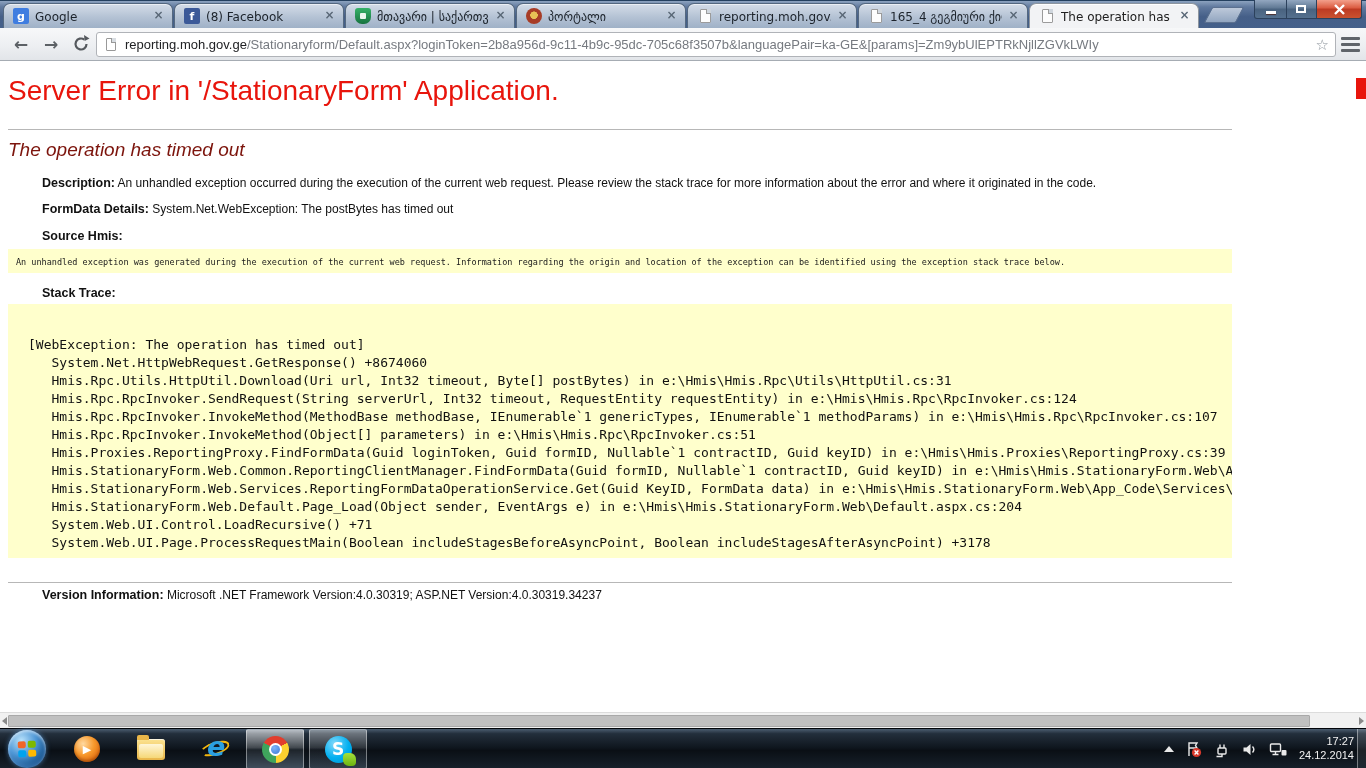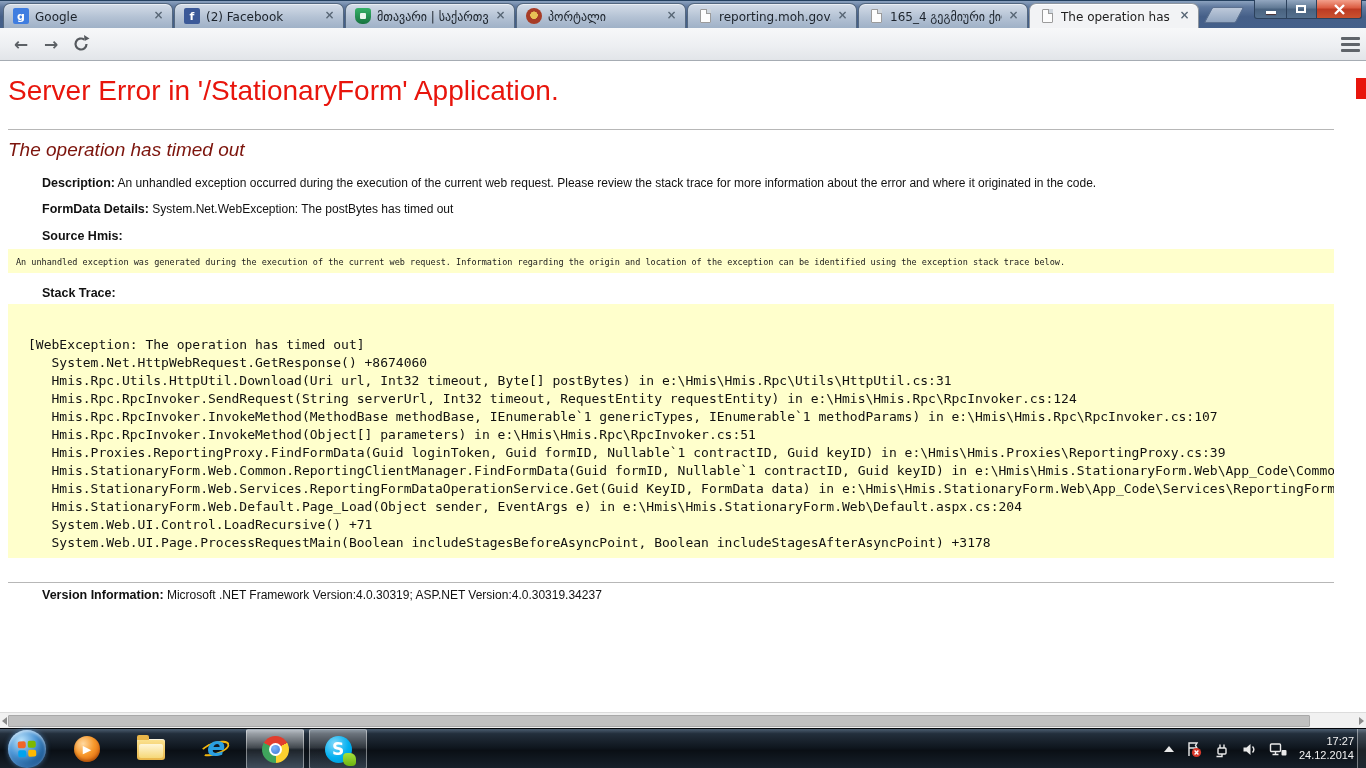--- a/index.html
+++ b/index.html
@@ -66,21 +66,21 @@
     background:#d8dde2; border-left:1px solid #999; border-bottom:1px solid #999; }
   .urltext { position:absolute; left:28px; right:26px; top:4px; font-size:13px; white-space:nowrap;
     overflow:hidden; color:#202124; }
   .urltext .path { color:#767a80; }
   .omni-star { position:absolute; right:6px; top:3px; font-size:15px; line-height:18px; color:#8e959d;
     font-family:"DejaVu Sans",sans-serif; }
   .menubtn { position:absolute; right:6px; top:9px; width:19px; height:15px; }
   .menubtn i { display:block; height:3px; background:#5f646a; margin-bottom:3px; border-radius:1px; }
 
   
-  .viewport { position:absolute; left:0; top:61px; width:1334px; height:651px; background:#fff; overflow:hidden; }
+  .viewport { position:absolute; left:0; top:61px; width:1232px; height:651px; background:#fff; overflow:hidden; }
   .pagecontent { width:1420px; padding-left:8px; }
   .e-h1 { margin-top:14px; font-size:28px; line-height:32px; font-weight:400; color:#e8150c; }
   .rule { border:none; border-top:1px solid #b7b7b7; margin-top:22px; width:1404px; }
   .rule2 { border:none; border-top:1px solid #b7b7b7; margin-top:24px; width:1404px; }
   .e-h2 { margin-top:9px; font-size:19px; line-height:22px; font-weight:400; font-style:italic; color:#7c140c; }
   .metaline { font-size:12px; line-height:14px; color:#111; }
   .metaline b { font-size:12.5px;padding-left:34px; }
   .m-desc { margin-top:15px; }
   .m-exc  { margin-top:12px; }
   .m-srcl { margin-top:13px; }
@@ -164,21 +164,21 @@
 
   <div class="tabstrip">
 
     <div class="tab" style="left:3px">
       <span class="fav fav-google">g</span>
       <span class="title">Google</span>
       <span class="closex">×</span>
     </div>
     <div class="tab" style="left:174px">
       <span class="fav fav-facebook">f</span>
-      <span class="title">(2) Facebook</span>
+      <span class="title">(8) Facebook</span>
       <span class="closex">×</span>
     </div>
     <div class="tab" style="left:345px">
       <span class="fav fav-shield">
           <i></i>
         </span>
       <span class="title">მთავარი  | საქართვე</span>
       <span class="closex">×</span>
     </div>
     <div class="tab" style="left:516px">
@@ -226,20 +226,27 @@
   </div>
 
   <div class="toolbar">
     <div class="navbtn nav-back"><span>←</span></div>
     <div class="navbtn nav-fwd"><span>→</span></div>
     <div class="navbtn nav-reload">
       <svg width="18" height="18" viewBox="0 0 18 18">
         <path d="M14.5 9 a5.5 5.5 0 1 1 -2.2-4.4" fill="none" stroke="#55595e" stroke-width="2.2"></path>
         <path d="M12 0 L12.6 6 L17.5 3.4 Z" fill="#55595e"></path>
       </svg>
+    </div>
+    <div class="omnibox">
+      <span class="omni-doc"></span>
+      <div class="urltext">
+        <span class="host">reporting.moh.gov.ge</span><span class="path">/Stationaryform/Default.aspx?loginToken=2b8a956d-9c11-4b9c-95dc-705c68f3507b&amp;languagePair=ka-GE&amp;[params]=Zm9ybUlEPTRkNjllZGVkLWIy</span>
+      </div>
+      <span class="omni-star">☆</span>
     </div>
     <div class="menubtn">
       <i></i>
         <i></i>
         <i style="margin-bottom:0"></i>
     </div>
   </div>
 
   <div class="viewport">
     <div class="pagecontent">

